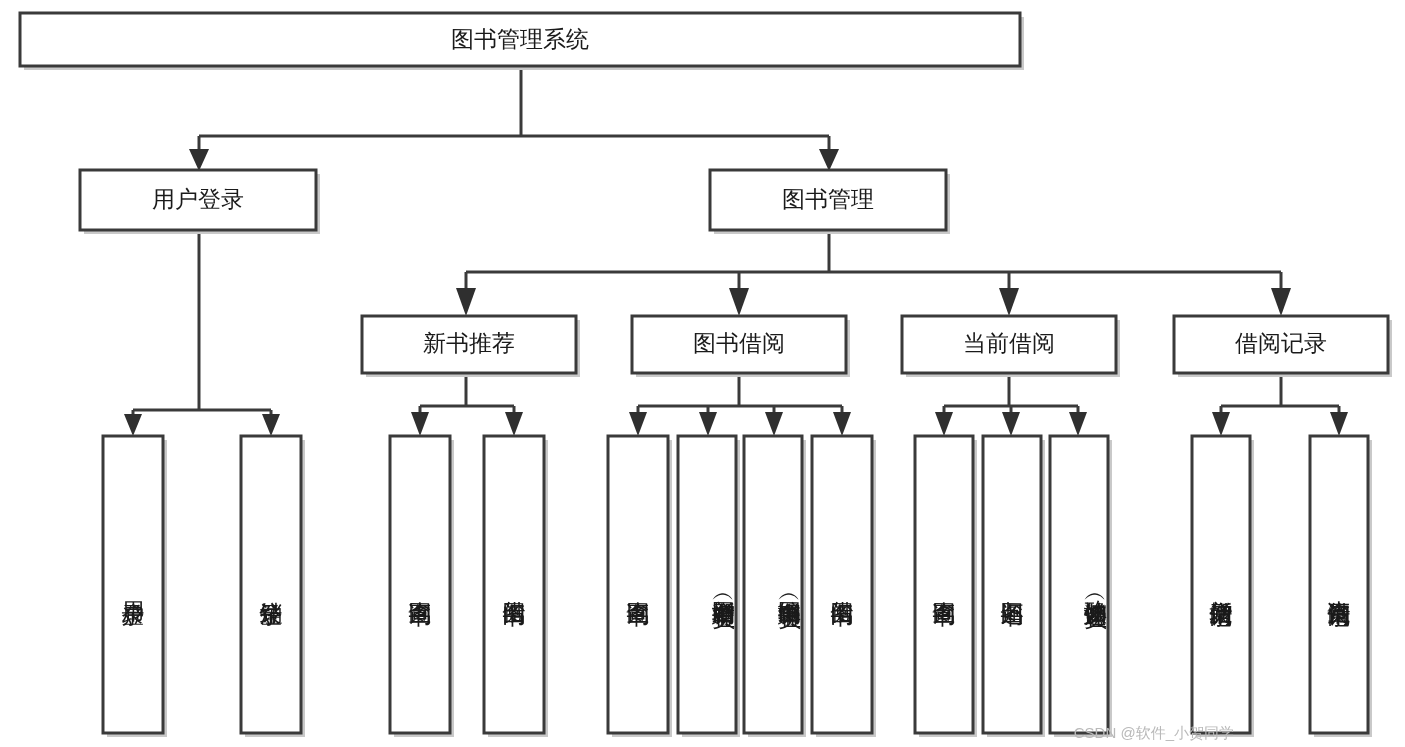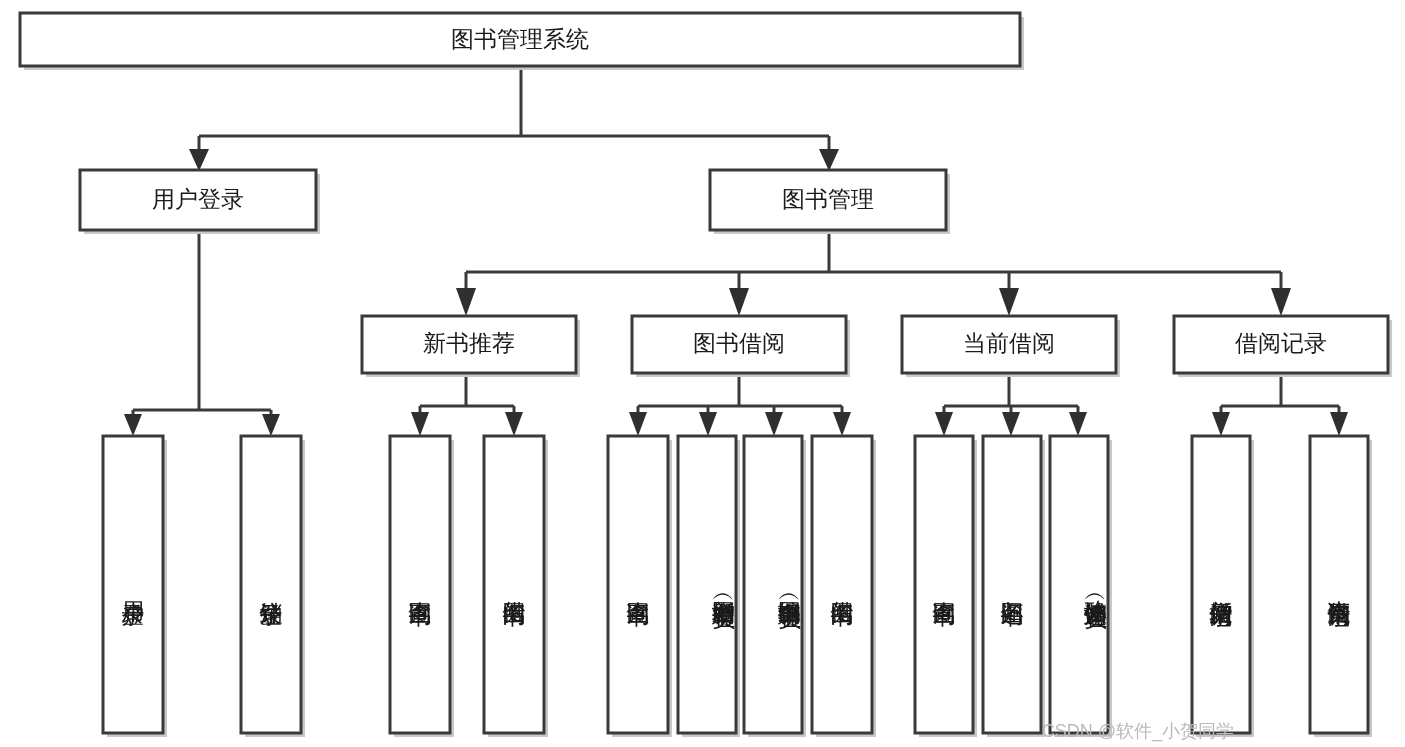--- a/index.html
+++ b/index.html
@@ -66,21 +66,21 @@
     justify-content: center;
     text-align: center;
     white-space: nowrap;
     pointer-events: none;
   }
   .watermark {
     position: absolute;
     right: 8px;
     bottom: 4px;
     font-family: "Liberation Sans", "DejaVu Sans", sans-serif;
-    font-size: 18px;
+    font-size: 15px;
     color: #b9b9b9;
     white-space: nowrap;
     margin-left: 16px;
   }
 </style>
 </head>
 <body>
 
 <div id="diagram-root">
 

